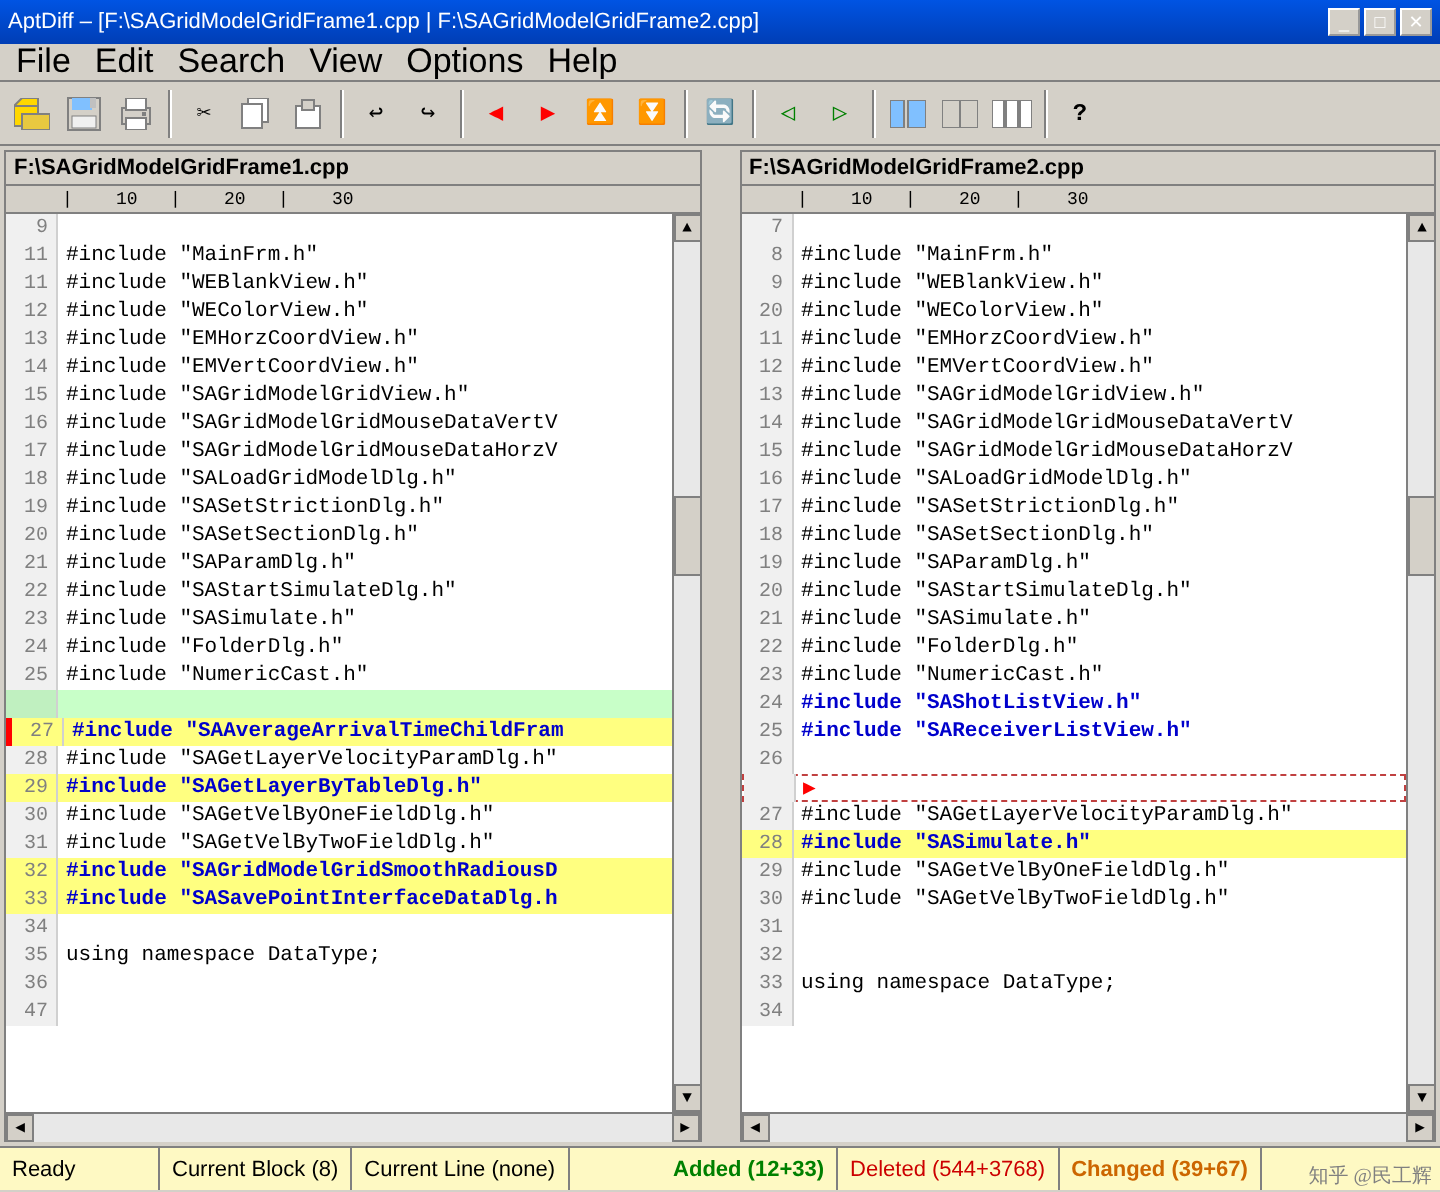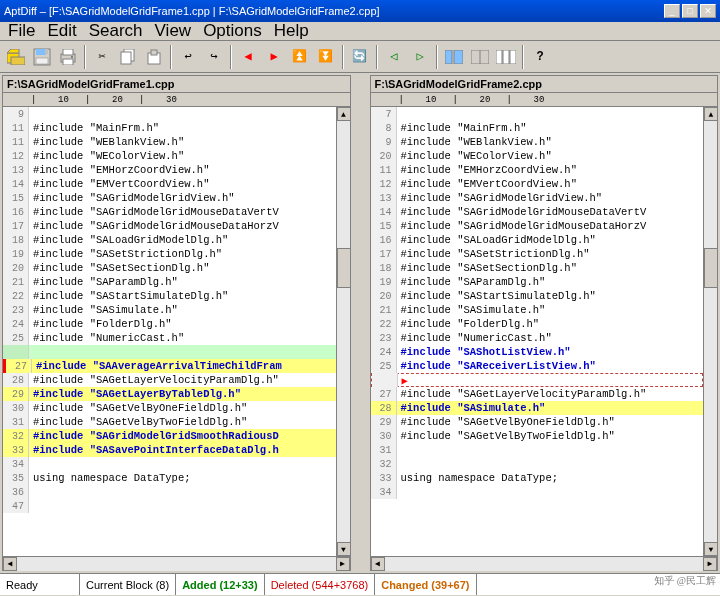--- a/index.html
+++ b/index.html
@@ -128,24 +128,24 @@
     }
     .scrollbar-h {
       height: 14px;
       background: #d4d0c8;
       border-top: 1px solid #808080;
     }
 
     
     .status-bar {
       height: 22px;
-      background: #ffffff;
+      background: #fef9c3;
       border-top: 1px solid #808080;
       display: flex;
-      align-items: flex-start;
+      align-items: flex-end;
       font-family: 'Tahoma', sans-serif;
       font-size: 11px;
     }
     .status-pane {
       height: 100%;
       padding: 0 6px;
       display: flex;
       align-items: center;
       border-right: 1px solid #808080;
     }
@@ -506,20 +506,24 @@
           <div class="code-line">
             <span class="line-num">24</span>
             <span class="line-content" style="color:#0000cc; font-weight:bold;">#include "SAShotListView.h"</span>
           </div>
 
           <div class="code-line">
             <span class="line-num">25</span>
             <span class="line-content" style="color:#0000cc; font-weight:bold;">#include "SAReceiverListView.h"</span>
           </div>
 
+          <div class="code-line">
+            <span class="line-num">26</span>
+            <span class="line-content"></span>
+          </div>
 
           <div class="code-line" style="height:14px; background:white; border: 1px dashed #c04040;">
             <span class="line-num" style="background:#f0f0f0;"></span>
             <span class="line-content" style="color:red;">▶</span>
           </div>
 
           <div class="code-line">
             <span class="line-num">27</span>
             <span class="line-content">#include "SAGetLayerVelocityParamDlg.h"</span>
           </div>
@@ -579,21 +583,24 @@
   </div>
 </div>
 
 <div class="status-bar">
   <div class="status-pane ready">
     <span>Ready</span>
   </div>
   <div class="status-pane">
     <span>Current Block (8)</span>
   </div>
-  <div class="status-pane" style="color:#008000; font-weight:bold;">
+  <div class="status-pane">
+    <span>Current Line (none)</span>
+  </div>
+  <div class="status-pane" style="color:#008000; font-weight:bold;margin-left:46px;">
     <span>Added (12+33)</span>
   </div>
   <div class="status-pane" style="color:#cc0000; font-weight:normal;">
     <span>Deleted (544+3768)</span>
   </div>
   <div class="status-pane" style="color:#cc6600; font-weight:bold;">
     <span>Changed (39+67)</span>
   </div>
 
   <div style="flex:1; display:flex; justify-content:flex-end; align-items:center; padding-right:4px;">

